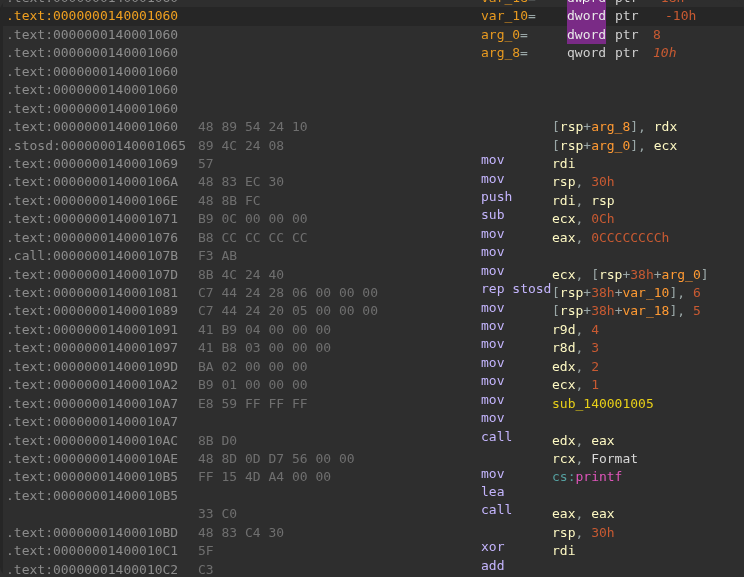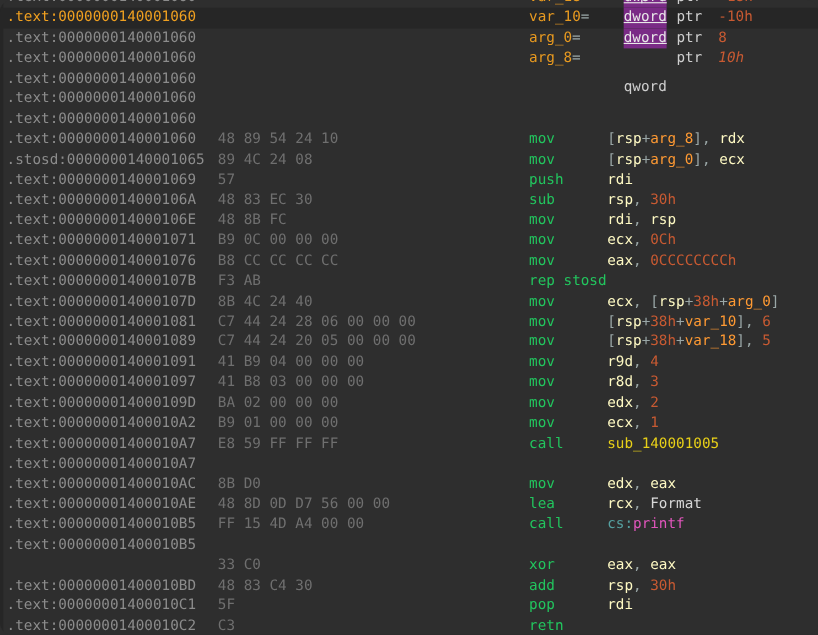--- a/index.html
+++ b/index.html
@@ -29,35 +29,35 @@
     height:18.45px;
     line-height:18.45px;
     white-space:pre;
     color:#9a9a9a;
   }
   .line.hl{ background:#262626; }
   .seg{ position:absolute; top:0; }
   .addr{ left:6px; color:#8c8c8c; letter-spacing:0px;}
   .line.hl .addr{ color:#f0a020; }
   .bytes{ left:198px; color:#6f6f6f; }
-  .mnem{ left:481px; color:#22c55e; }
+  .mnem{ left:481px; color:#c4b5fd;margin-top:33px; }
   .ops{ left:552px; color:#cfcfcf; }
 
   
   .reg{ color:#fef9c3; }
   .imm{ color:#c85a32; }
   .var{ color:#ff9a33; }
   .punc{ color:#9aa7a7; }
   .sub{ color:#e8d018;text-align:right; }
   .imp{ color:#e055bb; }
   .seg2{ color:#55a0a0; }
   .lbl{ color:#d8d8d8; }
   .vname{ color:#e89a20; }
   .kw{ color:#cfcfcf; }
-  .sel{ background:#7a2b86; color:#e8e8e8;text-decoration:underline; }
+  .sel{ background:#7a2b86; color:#e8e8e8; }
   .caret{
     display:inline-block;width:1px;height:14px;
     background:#ffffff;vertical-align:-2px;
     margin:0 -1px 0 0;
   }
 </style>
 </head>
 <body>
 
 <div id="view">
@@ -70,38 +70,38 @@
       <div class="line"><span class="seg addr">.text:0000000140001060</span></div>
       <div class="line"><span class="seg addr">.text:0000000140001060</span></div>
       <div class="line"><span class="seg addr">.text:0000000140001060</span></div>
       <div class="line"><span class="seg addr">.text:0000000140001060</span><span class="seg bytes">48 89 54 24 10</span><span class="seg mnem">mov</span><span class="seg ops"><span class="punc">[</span><span class="reg">rsp</span><span class="punc">+</span><span class="var">arg_8</span><span class="punc">], </span><span class="reg">rdx</span></span></div>
       <div class="line"><span class="seg addr">.stosd:0000000140001065</span><span class="seg bytes">89 4C 24 08</span><span class="seg mnem">mov</span><span class="seg ops"><span class="punc">[</span><span class="reg">rsp</span><span class="punc">+</span><span class="var">arg_0</span><span class="punc">], </span><span class="reg">ecx</span></span></div>
       <div class="line"><span class="seg addr">.text:0000000140001069</span><span class="seg bytes">57</span><span class="seg mnem">push</span><span class="seg ops"><span class="reg">rdi</span></span></div>
       <div class="line"><span class="seg addr">.text:000000014000106A</span><span class="seg bytes">48 83 EC 30</span><span class="seg mnem">sub</span><span class="seg ops"><span class="reg">rsp</span><span class="punc">, </span><span class="imm">30h</span></span></div>
       <div class="line"><span class="seg addr">.text:000000014000106E</span><span class="seg bytes">48 8B FC</span><span class="seg mnem">mov</span><span class="seg ops"><span class="reg">rdi</span><span class="punc">, </span><span class="reg">rsp</span></span></div>
       <div class="line"><span class="seg addr">.text:0000000140001071</span><span class="seg bytes">B9 0C 00 00 00</span><span class="seg mnem">mov</span><span class="seg ops"><span class="reg">ecx</span><span class="punc">, </span><span class="imm">0Ch</span></span></div>
       <div class="line"><span class="seg addr">.text:0000000140001076</span><span class="seg bytes">B8 CC CC CC CC</span><span class="seg mnem">mov</span><span class="seg ops"><span class="reg">eax</span><span class="punc">, </span><span class="imm">0CCCCCCCCh</span></span></div>
-      <div class="line"><span class="seg addr">.text:000000014000107B</span><span class="seg bytes">F3 AB</span><span class="seg mnem">rep stosd</span></div>
+      <div class="line"><span class="seg addr">.call:000000014000107B</span><span class="seg bytes">F3 AB</span><span class="seg mnem">rep stosd</span></div>
       <div class="line"><span class="seg addr">.text:000000014000107D</span><span class="seg bytes">8B 4C 24 40</span><span class="seg mnem">mov</span><span class="seg ops"><span class="reg">ecx</span><span class="punc">, [</span><span class="reg">rsp</span><span class="punc">+</span><span class="imm">38h</span><span class="punc">+</span><span class="var">arg_0</span><span class="punc">]</span></span></div>
       <div class="line"><span class="seg addr">.text:0000000140001081</span><span class="seg bytes">C7 44 24 28 06 00 00 00</span><span class="seg mnem">mov</span><span class="seg ops"><span class="punc">[</span><span class="reg">rsp</span><span class="punc">+</span><span class="imm">38h</span><span class="punc">+</span><span class="var">var_10</span><span class="punc">], </span><span class="imm">6</span></span></div>
       <div class="line"><span class="seg addr">.text:0000000140001089</span><span class="seg bytes">C7 44 24 20 05 00 00 00</span><span class="seg mnem">mov</span><span class="seg ops"><span class="punc">[</span><span class="reg">rsp</span><span class="punc">+</span><span class="imm">38h</span><span class="punc">+</span><span class="var">var_18</span><span class="punc">], </span><span class="imm">5</span></span></div>
       <div class="line"><span class="seg addr">.text:0000000140001091</span><span class="seg bytes">41 B9 04 00 00 00</span><span class="seg mnem">mov</span><span class="seg ops"><span class="reg">r9d</span><span class="punc">, </span><span class="imm">4</span></span></div>
       <div class="line"><span class="seg addr">.text:0000000140001097</span><span class="seg bytes">41 B8 03 00 00 00</span><span class="seg mnem">mov</span><span class="seg ops"><span class="reg">r8d</span><span class="punc">, </span><span class="imm">3</span></span></div>
       <div class="line"><span class="seg addr">.text:000000014000109D</span><span class="seg bytes">BA 02 00 00 00</span><span class="seg mnem">mov</span><span class="seg ops"><span class="reg">edx</span><span class="punc">, </span><span class="imm">2</span></span></div>
       <div class="line"><span class="seg addr">.text:00000001400010A2</span><span class="seg bytes">B9 01 00 00 00</span><span class="seg mnem">mov</span><span class="seg ops"><span class="reg">ecx</span><span class="punc">, </span><span class="imm">1</span></span></div>
       <div class="line"><span class="seg addr">.text:00000001400010A7</span><span class="seg bytes">E8 59 FF FF FF</span><span class="seg mnem">call</span><span class="seg ops"><span class="sub">sub_140001005</span></span></div>
       <div class="line"><span class="seg addr">.text:00000001400010A7</span></div>
       <div class="line"><span class="seg addr">.text:00000001400010AC</span><span class="seg bytes">8B D0</span><span class="seg mnem">mov</span><span class="seg ops"><span class="reg">edx</span><span class="punc">, </span><span class="reg">eax</span></span></div>
       <div class="line"><span class="seg addr">.text:00000001400010AE</span><span class="seg bytes">48 8D 0D D7 56 00 00</span><span class="seg mnem">lea</span><span class="seg ops"><span class="reg">rcx</span><span class="punc">, </span><span class="lbl">Format</span></span></div>
       <div class="line"><span class="seg addr">.text:00000001400010B5</span><span class="seg bytes">FF 15 4D A4 00 00</span><span class="seg mnem">call</span><span class="seg ops"><span class="seg2">cs:</span><span class="imp">printf</span></span></div>
       <div class="line"><span class="seg addr">.text:00000001400010B5</span></div>
       <div class="line"><span class="seg bytes">33 C0</span><span class="seg mnem">xor</span><span class="seg ops"><span class="reg">eax</span><span class="punc">, </span><span class="reg">eax</span></span></div>
       <div class="line"><span class="seg addr">.text:00000001400010BD</span><span class="seg bytes">48 83 C4 30</span><span class="seg mnem">add</span><span class="seg ops"><span class="reg">rsp</span><span class="punc">, </span><span class="imm">30h</span></span></div>
       <div class="line"><span class="seg addr">.text:00000001400010C1</span><span class="seg bytes">5F</span><span class="seg mnem">pop</span><span class="seg ops"><span class="reg">rdi</span></span></div>
       <div class="line"><span class="seg addr">.text:00000001400010C2</span><span class="seg bytes">C3</span><span class="seg mnem">retn</span></div>
     </div>
   <div id="frame-overlay" style="position: absolute; left: 481px; top: -11px; width: 263px;">
       <div class="line" style="position: relative;"><span class="seg vname" style="left: 0px;">var_18</span><span class="seg punc" style="left: 46.92px;">=</span><span class="seg kw sel" style="left: 86px;">dw<span class="caret"></span>ord</span><span class="seg kw" style="left: 134px;">ptr</span><span class="seg imm" style="left: 172px;">-18h</span></div>
-      <div class="line" style="position: relative;"><span class="seg vname" style="left: 0px;">var_10</span><span class="seg punc" style="left: 46.92px;">=</span><span class="seg kw sel" style="left: 86px;">dword</span><span class="seg kw" style="left: 134px;">ptr</span><span class="seg imm" style="left: 172px;">-10h</span></div>
+      <div class="line" style="position: relative;"><span class="seg vname" style="left: 0px;">var_10</span><span class="seg punc" style="left: 46.92px;">=</span><span class="seg kw sel" style="left: 86px;">dword</span><span class="seg kw" style="left: 134px;">ptr</span><span class="seg imm" style="left: 184px;">-10h</span></div>
       <div class="line" style="position: relative;"><span class="seg vname" style="left: 0px;">arg_0</span><span class="seg punc" style="left: 39.1px;">=</span><span class="seg kw sel" style="left: 86px;">dword</span><span class="seg kw" style="left: 134px;">ptr</span><span class="seg imm" style="left: 172px;">8</span></div>
-      <div class="line" style="position: relative;"><span class="seg vname" style="left: 0px;">arg_8</span><span class="seg punc" style="left: 39.1px;">=</span><span class="seg kw" style="left: 86px; margin-top: 27px;">qword</span><span class="seg kw" style="left: 134px;">ptr</span><span class="seg imm" style="left: 172px; font-style: italic;">10h</span></div>
+      <div class="line" style="position: relative;"><span class="seg vname" style="left: 0px;">arg_8</span><span class="seg punc" style="left: 39.1px;">=</span><span class="seg kw" style="left: 86px;">qword</span><span class="seg kw" style="left: 134px;">ptr</span><span class="seg imm" style="left: 172px; font-style: italic;">10h</span></div>
     </div>
 </div>
 
 </body></html>

